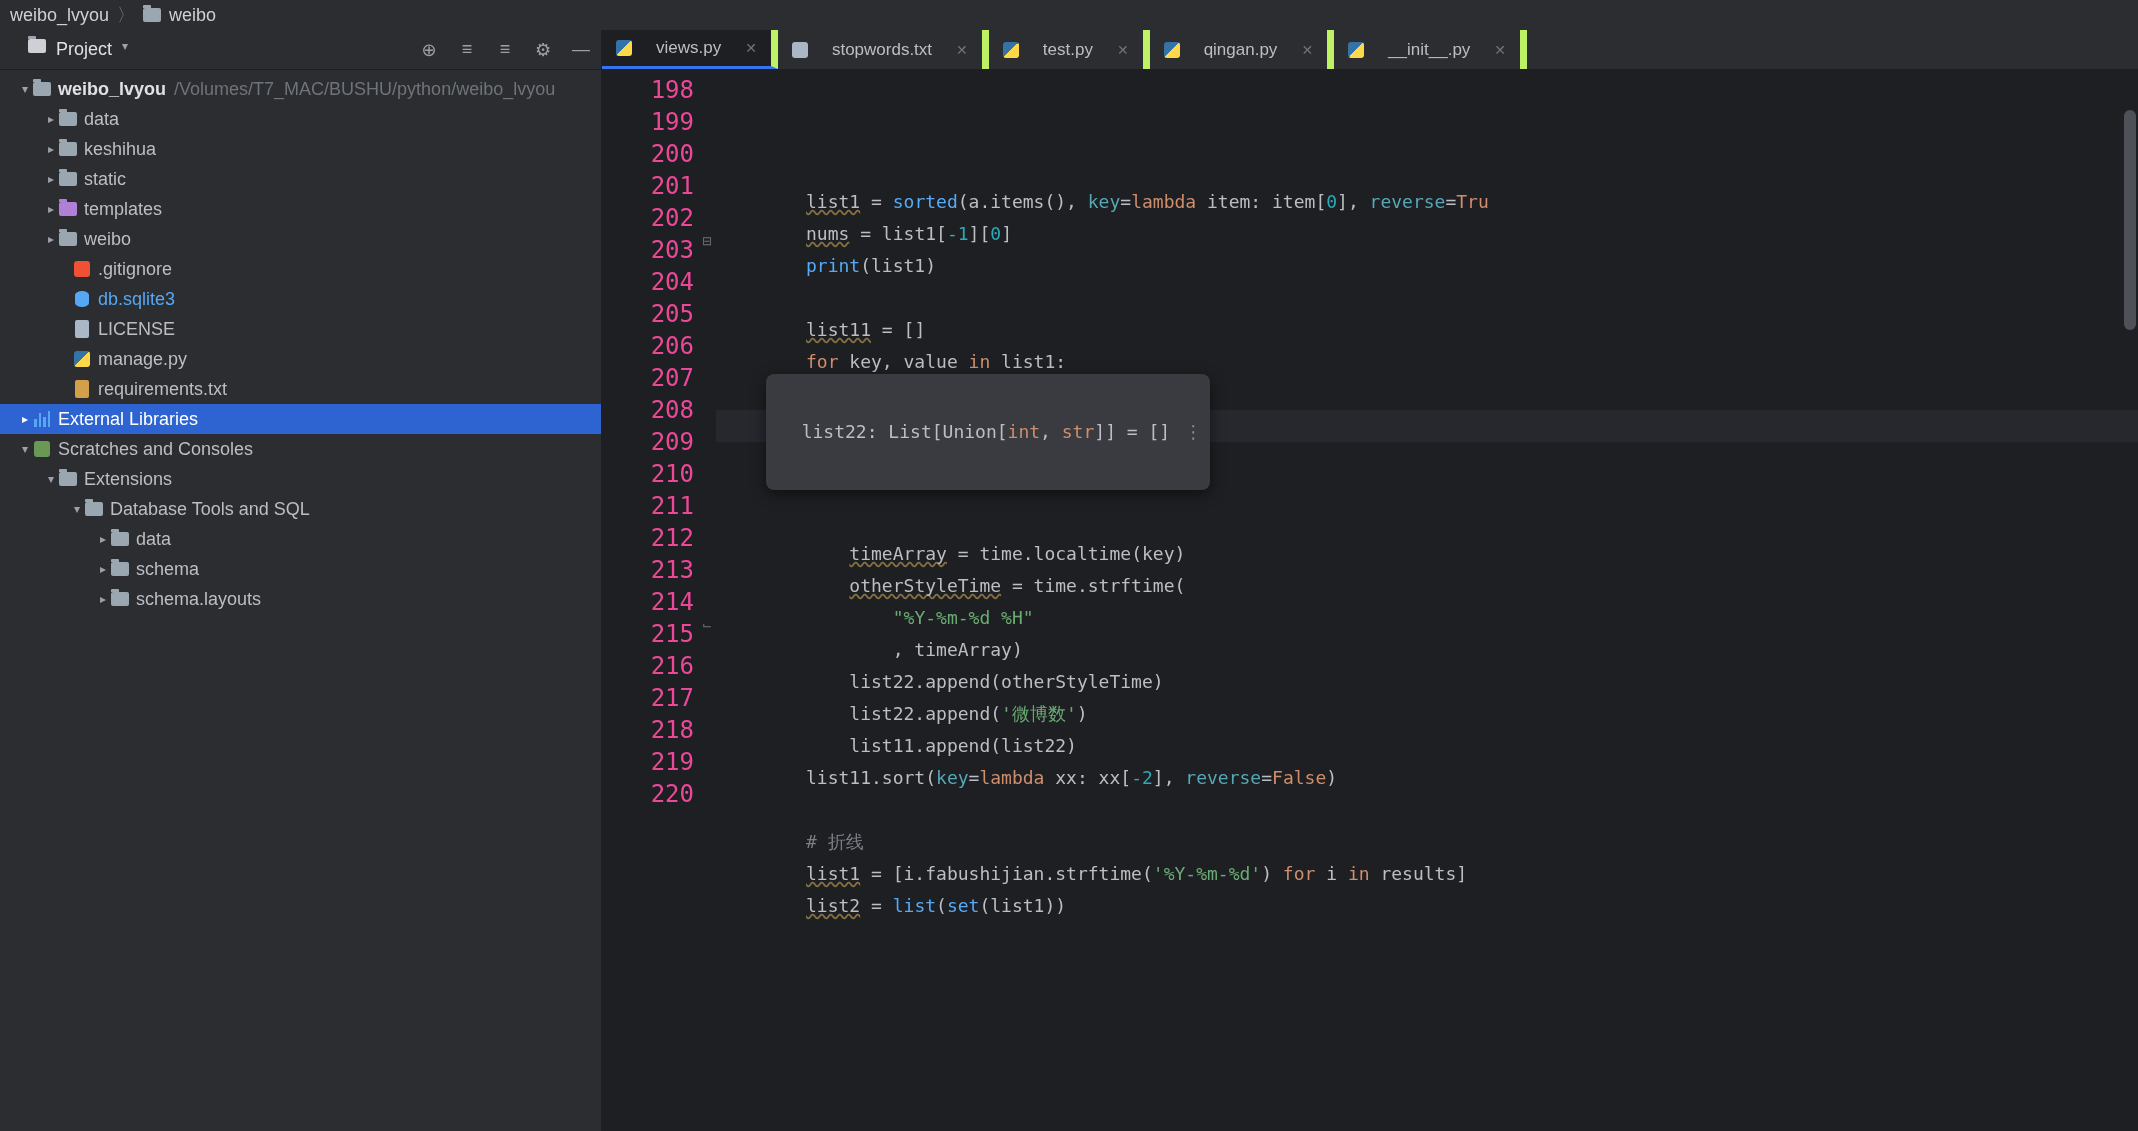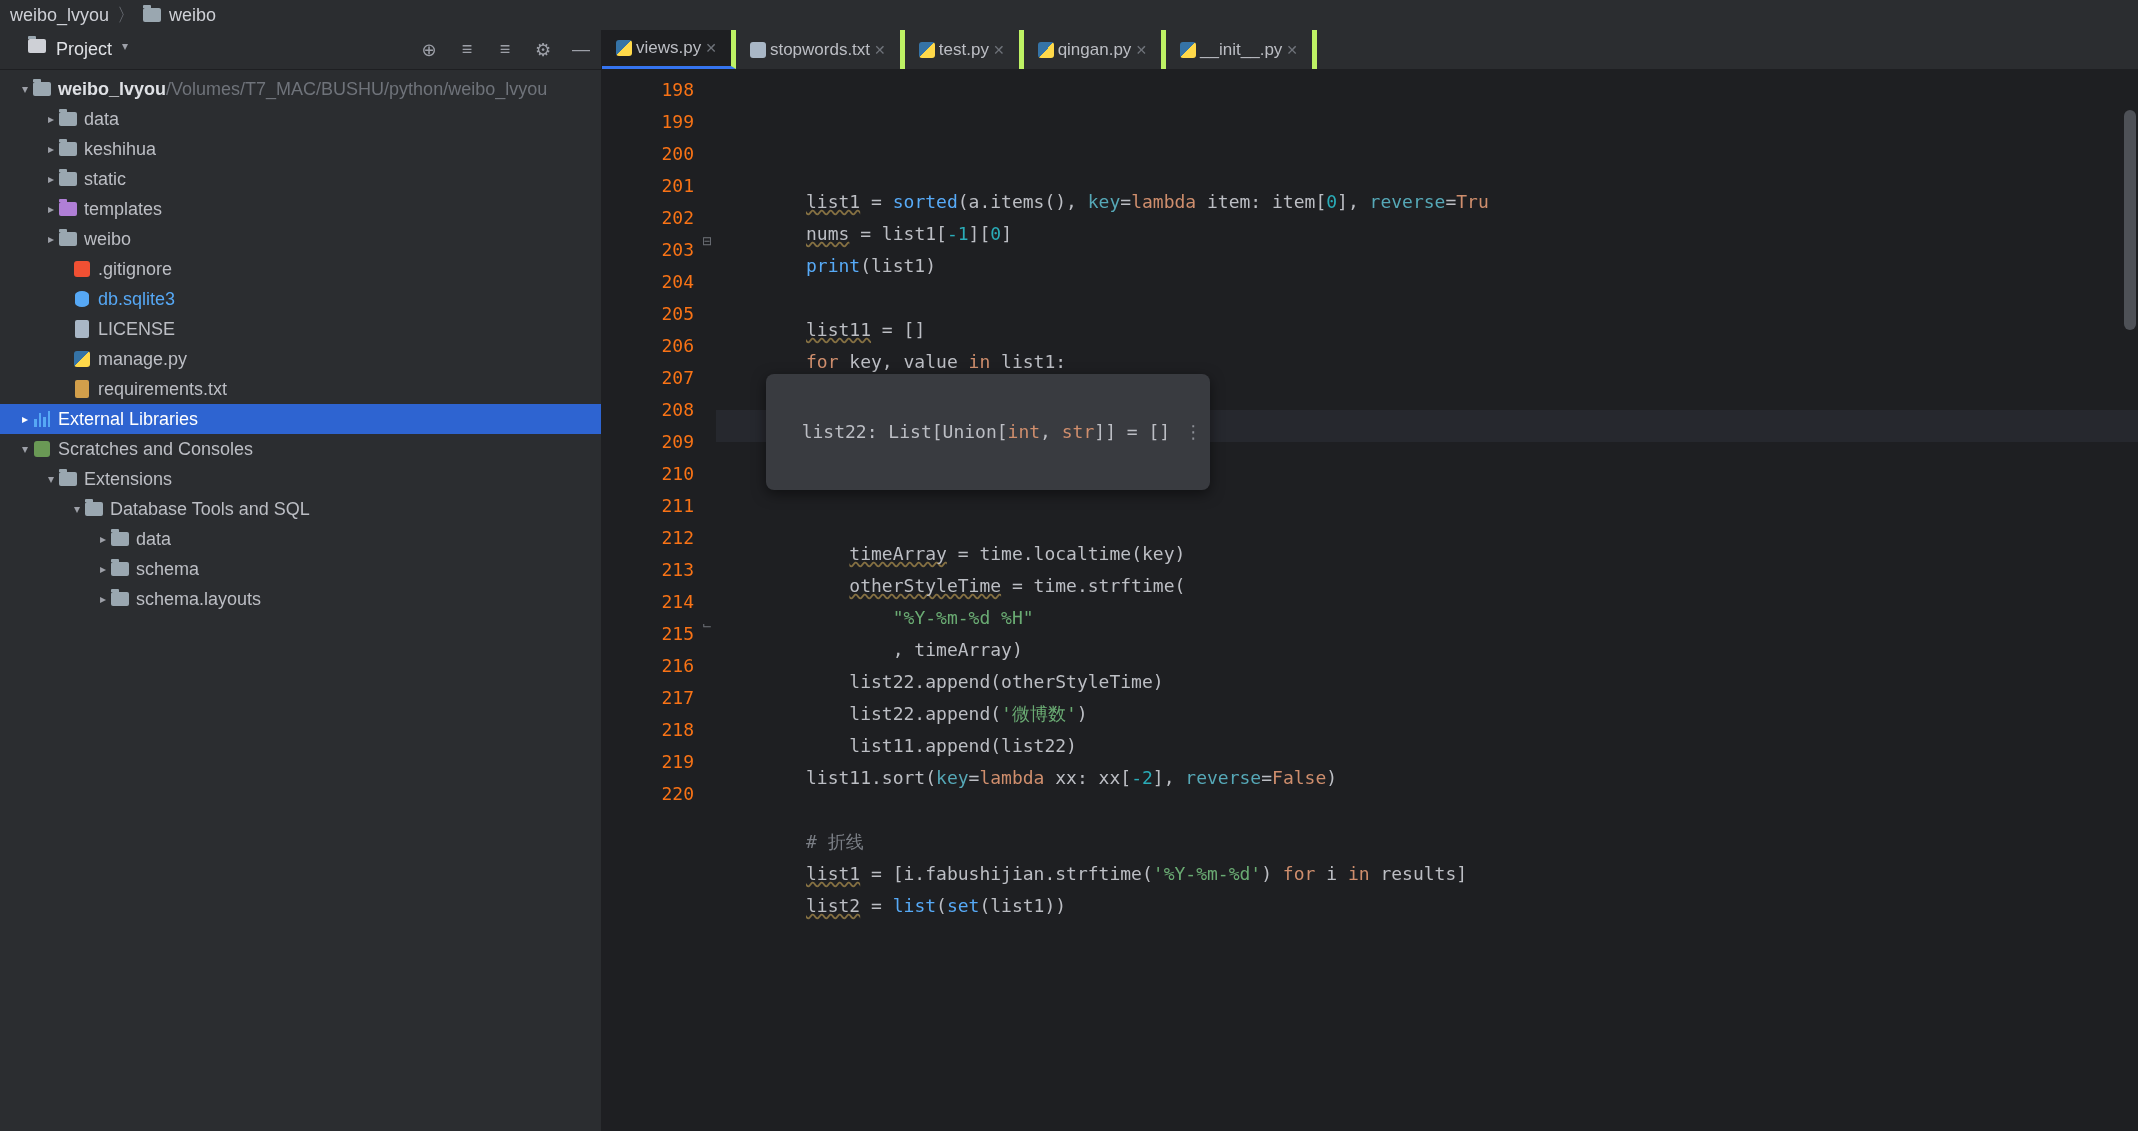--- a/index.html
+++ b/index.html
@@ -52,28 +52,28 @@
   .ico-git{width:16px;height:16px;border-radius:3px;background:#f05033;}
   .ico-txt{width:14px;height:18px;background:#a9b7c6;border-radius:2px;}
   .ico-lib{width:16px;height:16px;display:flex;gap:2px;align-items:flex-end;}
   .ico-lib span{width:3px;background:#56a8f5;}
   .ico-scratch{width:16px;height:16px;border-radius:3px;background:#6a9955;position:relative;}
   .muted{color:#6f737a;}
   .blue-text{color:#56a8f5;}
   
   .editor { flex:1; display:flex; flex-direction:column; background:#1e1f22; }
   .tabs { height:40px; display:flex; align-items:stretch; background:#2b2d30; border-bottom:1px solid #1e1f22; }
-  .tab { display:flex; align-items:center; gap:4px; padding:0 14px; color:#bcbec4; border-right:5px solid #bef264; font-size:17px;}
+  .tab { display:flex; align-items:center; gap:24px; padding:0 14px; color:#bcbec4; border-right:7px solid #bef264; font-size:17px;}
   .tab.active { background:#1e1f22; border-bottom:3px solid #3574f0; }
   .tab .close{color:#6f737a;font-size:14px;}
   .tab .tico{width:16px;height:16px;border-radius:3px;display:inline-block;}
   .tico.py{background:linear-gradient(135deg,#3573a6 50%,#ffd94a 50%);}
   .tico.txt{background:#a9b7c6;}
   .code-area{flex:1;display:flex;overflow:hidden;position:relative;}
-  .gutter{width:100px;background:#1e1f22;color:#f97316;text-align:right;padding:4px 8px 0 0;font-family:ui-monospace,Menlo,Consolas,monospace;font-size:18px;line-height:32px;}
+  .gutter{width:100px;background:#1e1f22;color:#ec4899;text-align:right;padding:4px 8px 0 0;font-family:ui-monospace,Menlo,Consolas,monospace;font-size:24px;line-height:32px;}
   .fold-strip{width:14px;background:#1e1f22;position:relative;}
   .fold-mark{position:absolute;left:0;color:#6f737a;font-size:12px;}
   .code{flex:1;padding:4px 0 0 90px;font-family:ui-monospace,Menlo,Consolas,monospace;font-size:18px;line-height:32px;white-space:pre;position:relative;margin-top:48px;}
   .hl-line{position:absolute;left:0;right:0;height:32px;background:#26282e;}
   .kw{color:#cf8e6d;}
   .fn{color:#57aaf7;}
   .num{color:#2aacb8;}
   .str{color:#6aab73;}
   .comm{color:#7a7e85;}
   .warn{text-decoration:underline wavy #857042;text-decoration-skip-ink:none;}
@@ -114,21 +114,21 @@
         <span class="hbtn">—</span>
       </div>
     </div>
     <div class="tree">
       <div class="row" style="padding-left:18px">
         <span class="arrow open"></span>
         <span class="ico">
             <span class="ico-folder"></span>
           </span>
         <b style="color:#dfe1e5">weibo_lvyou</b>
-        <span class="muted" style="margin-left:0">/Volumes/T7_MAC/BUSHU/python/weibo_lvyou</span>
+        <span class="muted" style="margin-left:8px">/Volumes/T7_MAC/BUSHU/python/weibo_lvyou</span>
       </div>
       <div class="row" style="padding-left:44px">
           <span class="arrow closed"></span>
           <span class="ico">
             <span class="ico-folder"></span>
           </span>
           <span>data</span>
         </div>
       <div class="row" style="padding-left:44px">
           <span class="arrow closed"></span>

